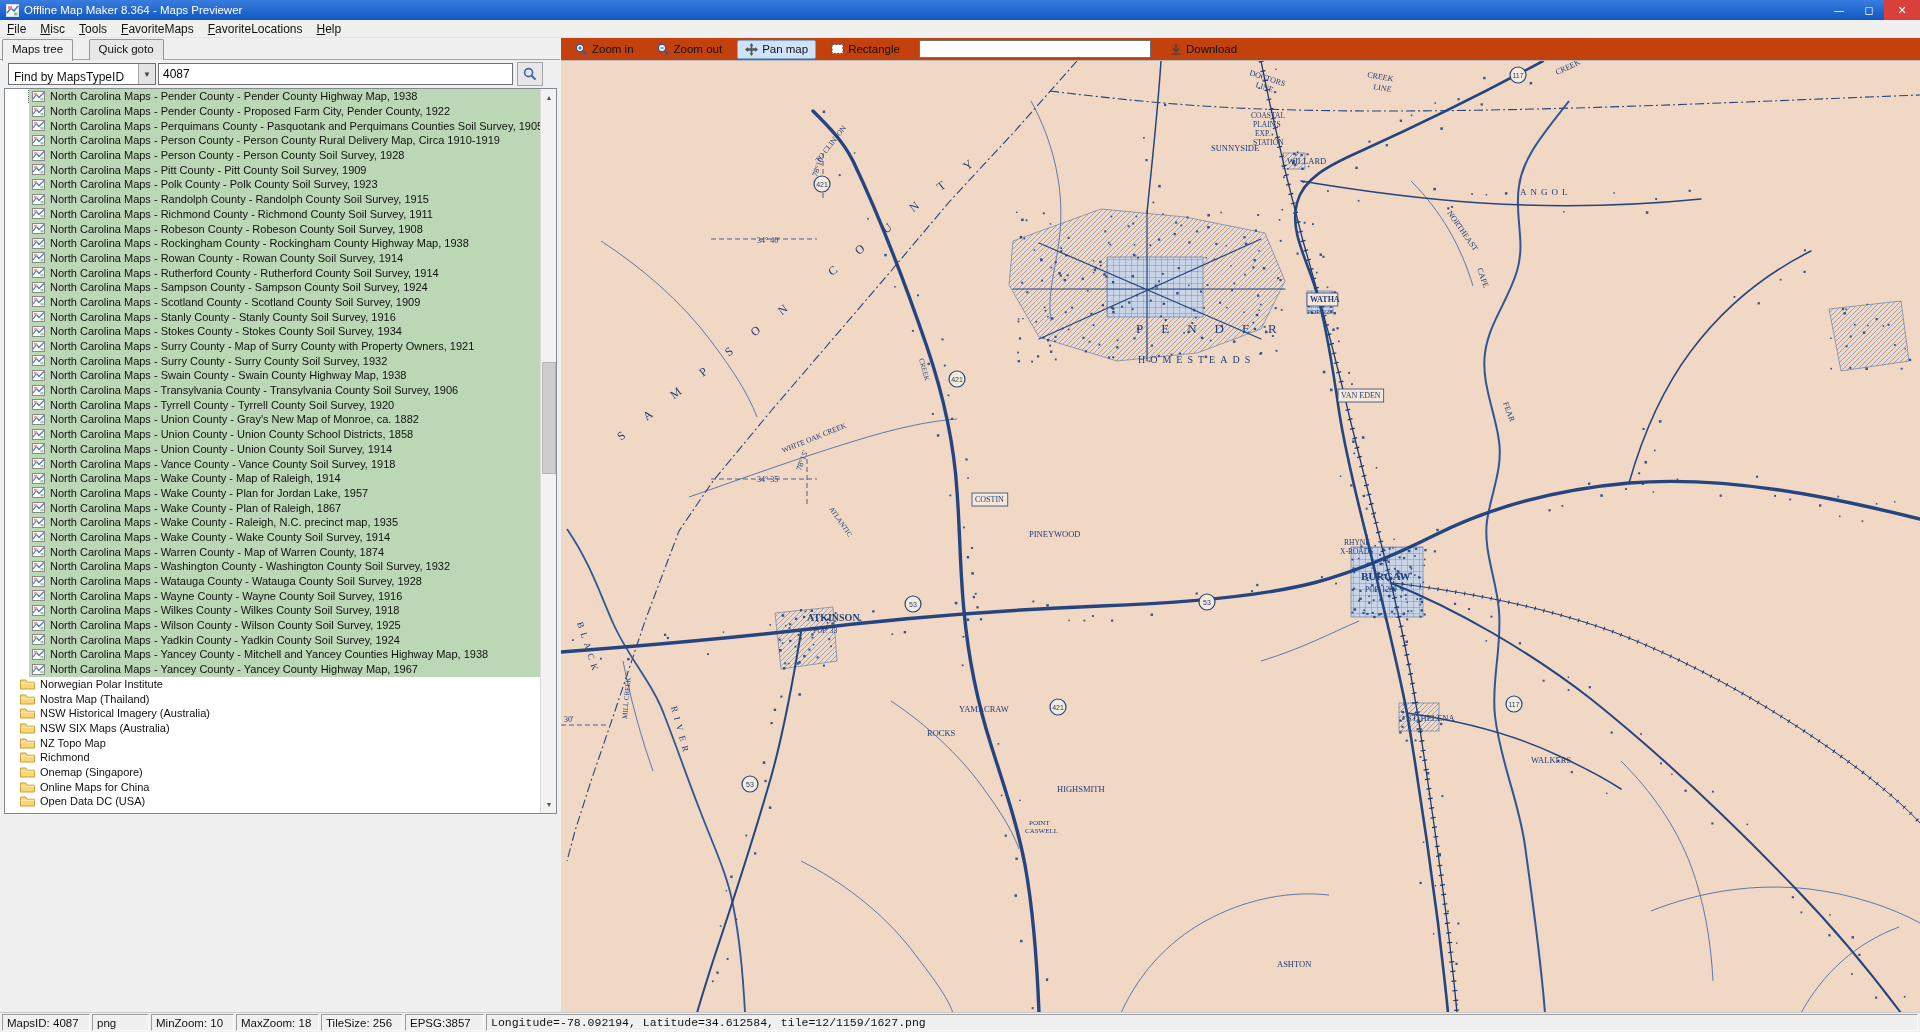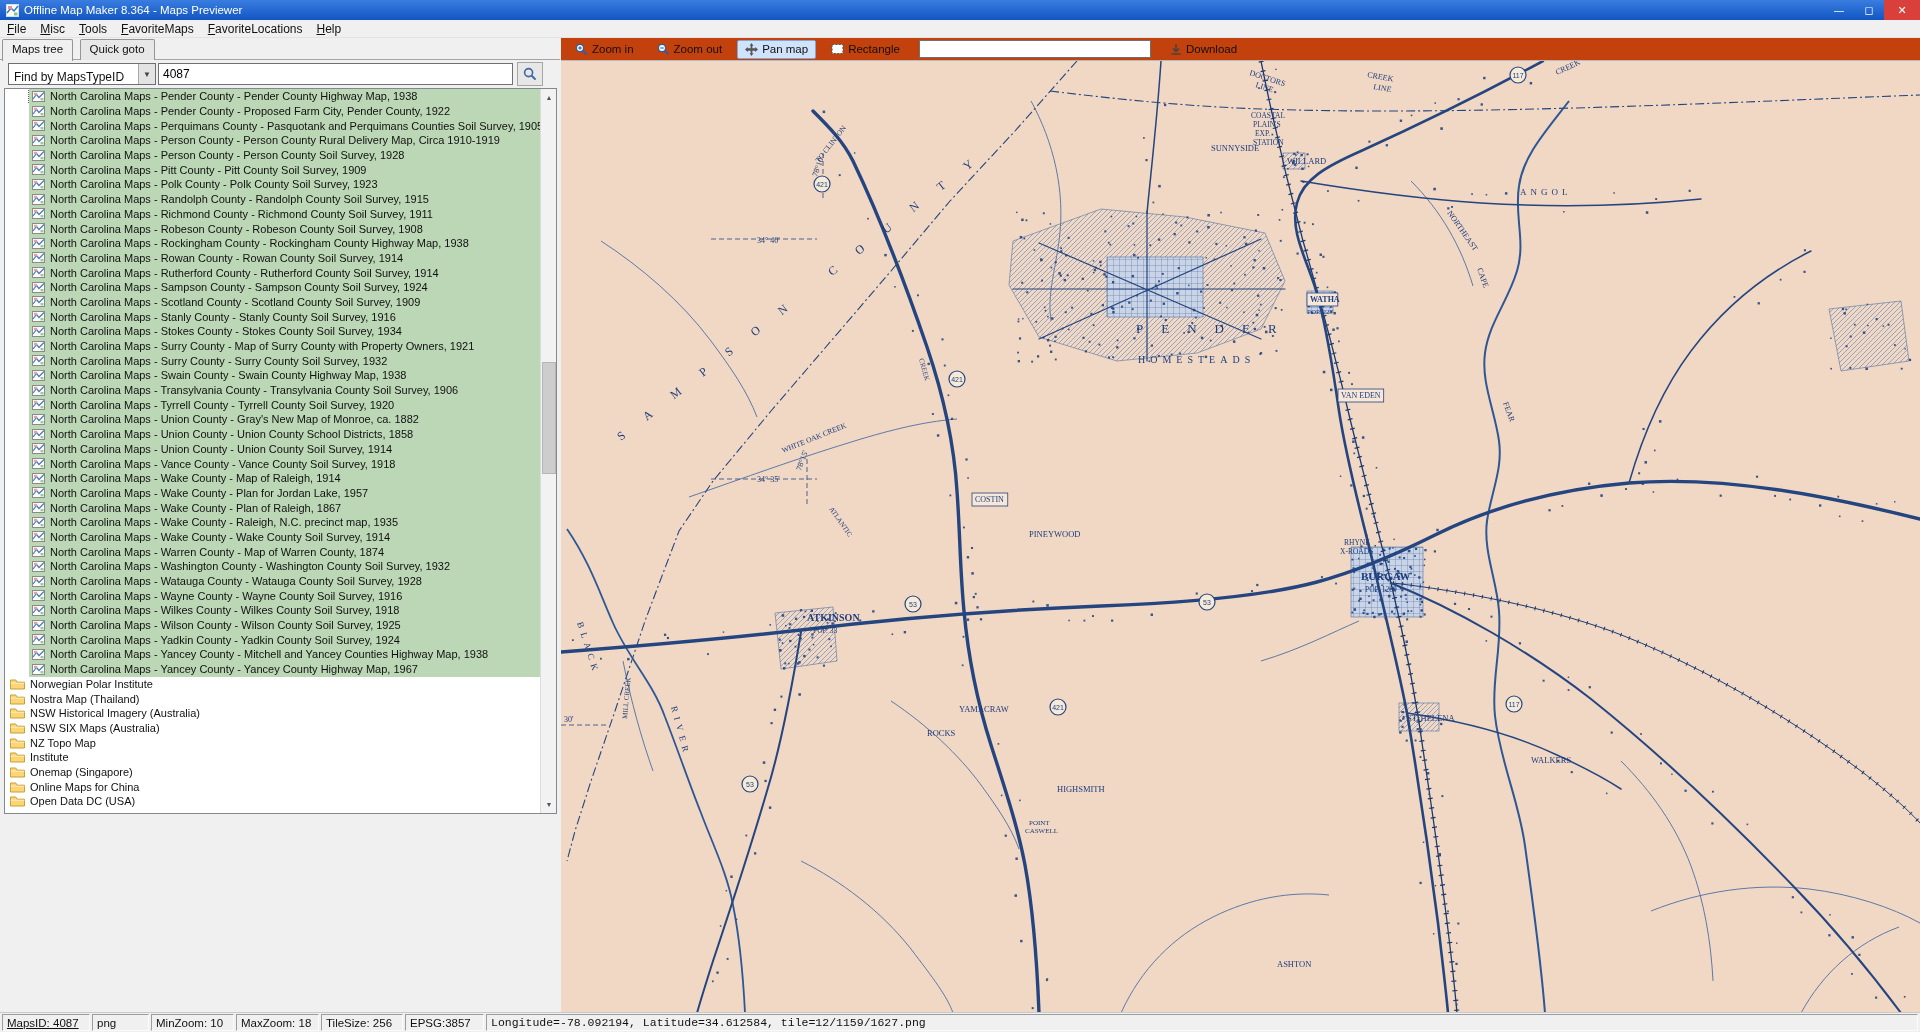--- a/index.html
+++ b/index.html
@@ -18,21 +18,21 @@
 
   
   #menubar{position:absolute;left:0;top:20px;width:1920px;height:18px;background:#f0f0f0;
     display:flex;align-items:center;border-bottom:1px solid #e3e3e3}
   .menu-item{padding:1px 7px;font-size:12px;white-space:nowrap}
 
   
   #tabrow{position:absolute;left:0;top:38px;width:560px;height:22px;padding-left:2px;
     border-bottom:1px solid #a5a5a5;background:#f0f0f0}
   .tab{display:inline-block;height:21px;line-height:19px;padding:0 9px;font-size:11.5px;
-    border:1px solid #959595;border-bottom:none;background:#e7e7e7;margin-right:2px;
+    border:1px solid #959595;border-bottom:none;background:#e7e7e7;margin-right:11px;
     border-radius:2px 2px 0 0;position:relative;top:1px}
   .tab.active{background:#f0f0f0;height:22px;z-index:2}
 
   
   #searchrow{position:absolute;left:0;top:60px;width:560px;height:28px;background:#f0f0f0}
   #findmode{position:absolute;left:8px;top:3px;width:148px;height:22px;background:#fff;
     border:1px solid #707070;font-size:12px;display:flex;align-items:flex-end;padding-left:5px}
   #findmode .cbarrow{margin-left:auto;width:17px;height:20px;background:#e3e3e3;
     border-left:1px solid #a9a9a9;display:flex;align-items:center;justify-content:center;
     font-size:8px;color:#444}
@@ -41,21 +41,21 @@
   #searchbtn{position:absolute;left:517px;top:2px;width:26px;height:24px;background:#e7e7e7;
     border:1px solid #a5a5a5;display:flex;align-items:center;justify-content:center}
 
   
   #tree{position:absolute;left:4px;top:88px;width:553px;height:726px;background:#fff;
     border:1px solid #82888f;overflow:hidden}
   #tree-rows{position:absolute;left:0;top:0;width:536px;height:100%;overflow:hidden}
   .trow{height:14.7px;display:flex;align-items:center;white-space:nowrap;overflow:hidden;
     font-size:11px}
   .trow.green{padding-left:24px}
-  .trow.folder{padding-left:2px}
+  .trow.folder{padding-left:12px}
   .trow.green .twrap{background:#bcd7b5;flex:1}
   .twrap{display:flex;align-items:center;height:100%;padding:0 3px}
   .twrap.sel{background:#d2dce6;outline:1px dotted #666;flex:0 0 auto !important;
     padding-right:6px}
   .twrap.sel ~ .fill{flex:1;background:#bcd7b5;height:100%}
   .tlabel{margin-left:5px}
   .ticon{flex:none}
   
   #vscroll{position:absolute;right:0;top:0;width:16px;height:724px;background:#f2f2f2;
     border-left:1px solid #dcdcdc}
@@ -620,21 +620,21 @@
           </svg>
           <span class="tlabel">NZ Topo Map</span>
         </span>
       </div>
       <div class="trow folder">
         <span class="twrap">
           <svg class="ticon" width="15" height="12" viewBox="0 0 15 12">
             <path d="M0.5 3 0.5 11 14.5 11 14.5 4.2 7 4.2 5.8 2 0.5 2 Z" fill="#fcd575" stroke="#c99f37"></path>
             <path d="M0.5 5.2H14.5" stroke="#fff" stroke-width="0.8" opacity="0.7"></path>
           </svg>
-          <span class="tlabel">Institute</span>
+          <span class="tlabel">Richmond</span>
         </span>
       </div>
       <div class="trow folder">
         <span class="twrap">
           <svg class="ticon" width="15" height="12" viewBox="0 0 15 12">
             <path d="M0.5 3 0.5 11 14.5 11 14.5 4.2 7 4.2 5.8 2 0.5 2 Z" fill="#fcd575" stroke="#c99f37"></path>
             <path d="M0.5 5.2H14.5" stroke="#fff" stroke-width="0.8" opacity="0.7"></path>
           </svg>
           <span class="tlabel">Onemap (Singapore)</span>
         </span>
@@ -1437,20 +1437,20 @@
         <text x="66" y="658" font-size="7" transform="rotate(-85 66 658)">MILL CREEK</text>
         <text x="3" y="661" font-size="8">30'</text>
         <text x="468" y="764" font-size="7">POINT</text>
         <text x="464" y="772" font-size="7">CASWELL</text>
         <text x="716" y="906" font-size="8.5">ASHTON</text>
       </g>
   </svg>
 </div>
 
 <div id="statusbar">
-    <div class="seg" style="width: 88px; text-decoration: underline;">MapsID: 4087</div>
+    <div class="seg" style="width: 88px;">MapsID: 4087</div>
     <div class="seg" style="width: 57px;">png</div>
     <div class="seg" style="width: 83px;">MinZoom: 10</div>
     <div class="seg" style="width: 83px;">MaxZoom: 18</div>
     <div class="seg" style="width: 82px;">TileSize: 256</div>
     <div class="seg" style="width: 79px;">EPSG:3857</div>
     <div class="seg" style="flex: 1 1 0%; font-family: Liberation Mono, monospace;">Longitude=-78.092194, Latitude=34.612584, tile=12/1159/1627.png</div>
   </div>
 
 </body></html>

